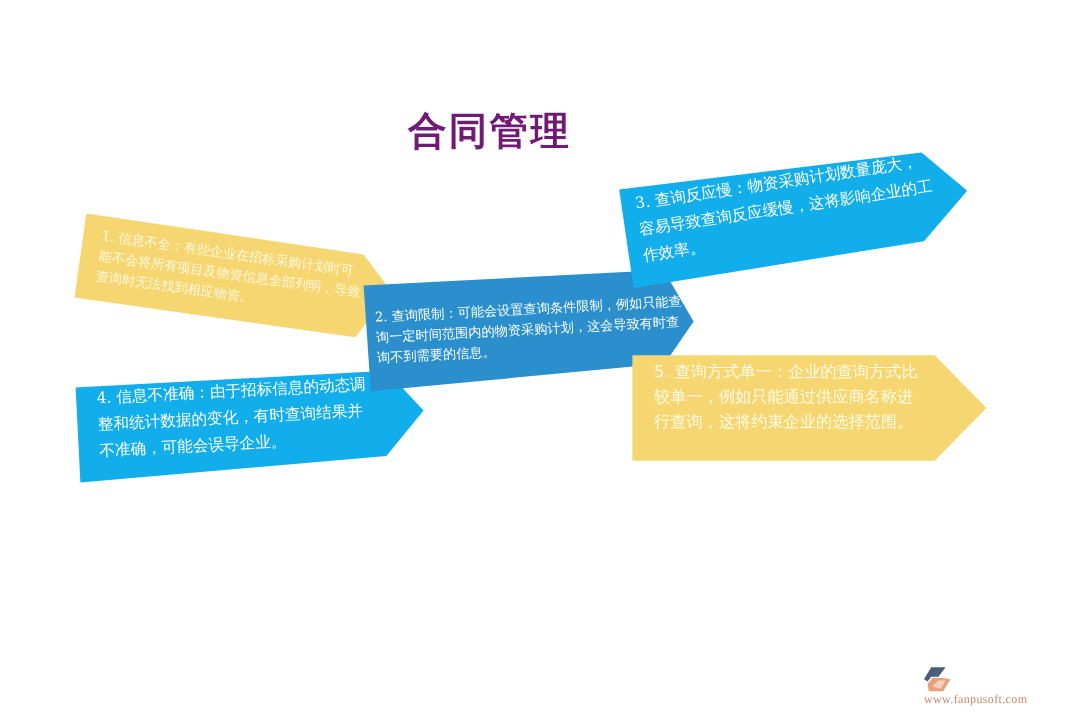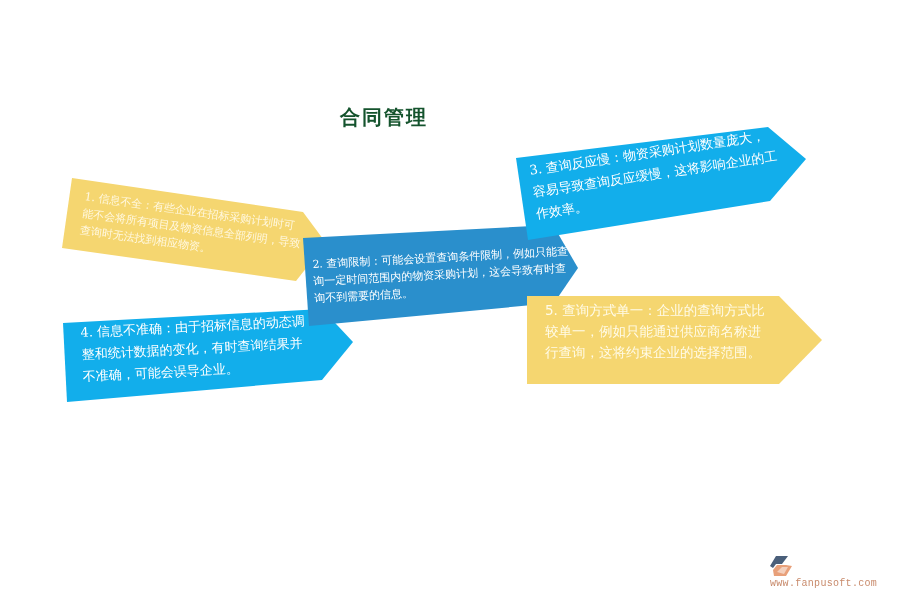--- a/index.html
+++ b/index.html
@@ -10,25 +10,25 @@
   body {
     width: 900px;
     height: 600px;
     position: relative;
     overflow: hidden;
     font-family: "DejaVu Serif", "Liberation Serif", serif;
   }
   .title {
     position: absolute;
     left: 340px;
-    top: 104px;
+    top: 88px;
     font-family: "DejaVu Sans", "Liberation Sans", sans-serif;
     font-weight: bold;
-    font-size: 20px;
-    color: #14532d;
+    font-size: 32px;
+    color: #701a75;
     letter-spacing: 2px;
   }
   svg.shapes {
     position: absolute;
     left: 0;
     top: 0;
     width: 900px;
     height: 600px;
   }
   .card-text {
@@ -93,21 +93,21 @@
     top: 0px;
     font-family: "DejaVu Sans", "Liberation Sans", sans-serif;
     font-size: 20px;
     color: #4a5f7a;
     letter-spacing: 1px;
   }
   .logo-url {
     position: absolute;
     left: 2px;
     top: 26px;
-    font-family: Liberation Mono, monospace;
+    font-family: Liberation Serif, serif;
     font-size: 10px;
     color: #c88a6b;
     letter-spacing: 0.3px;
   }
   .logo-icon {
     position: absolute;
     left: 0;
     top: 2px;
     width: 26px;
     height: 24px;

